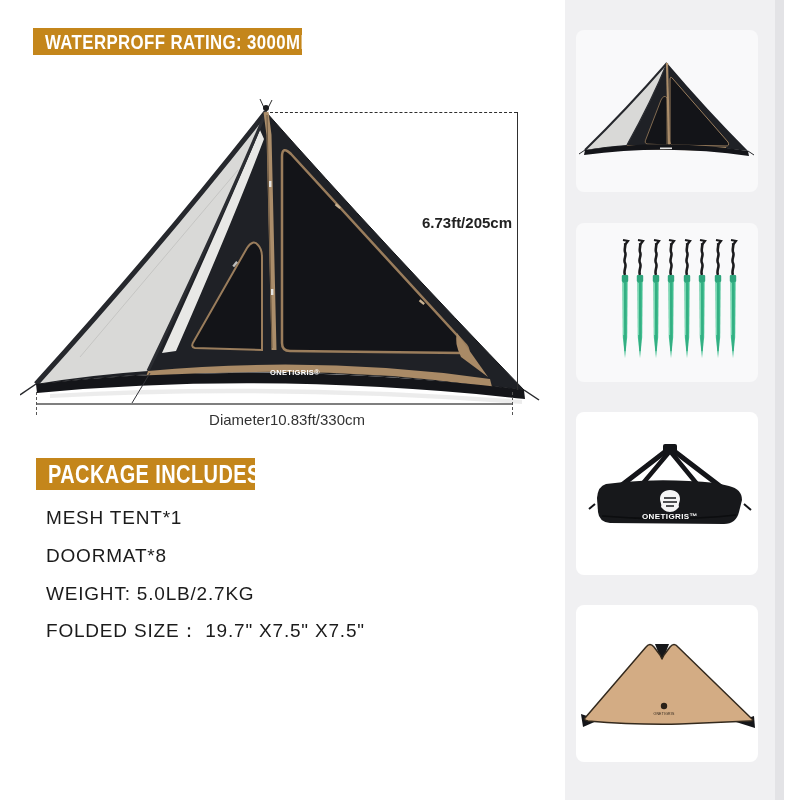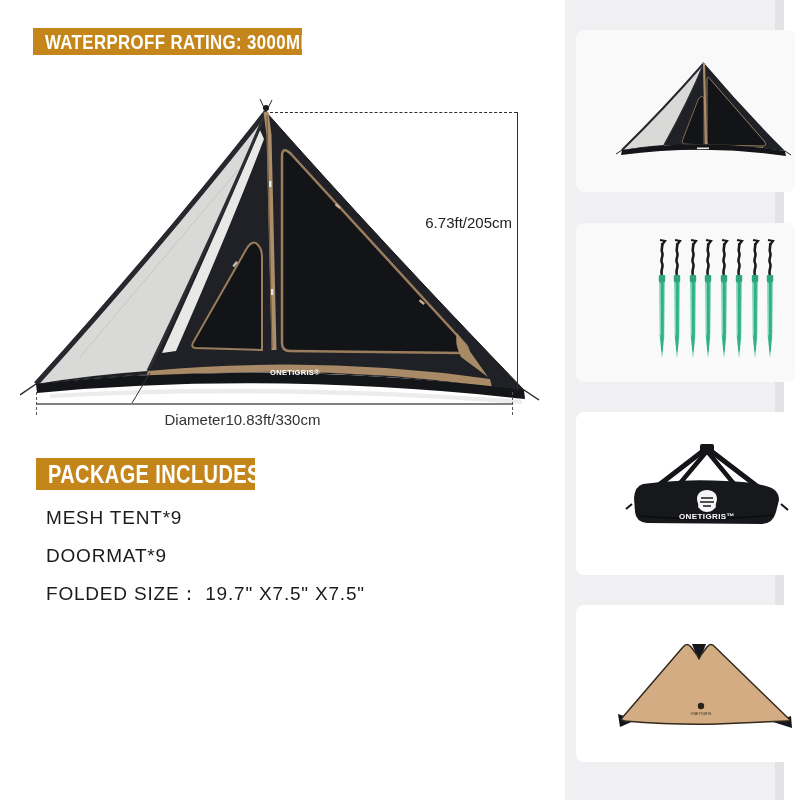--- a/index.html
+++ b/index.html
@@ -10,34 +10,34 @@
           overflow:hidden;white-space:nowrap;}
   .banner .btxt{display:inline-block;transform:scaleX(.8);transform-origin:left center;
           font-weight:bold;letter-spacing:.5px;}
   .banner-waterproof{left:33px;top:28px;width:257px;height:27px;font-size:21px;padding-left:12px;}
   .banner-package{left:36px;top:458px;width:207px;height:32px;font-size:25px;padding-left:12px;}
   
   .tent-svg{position:absolute;left:20px;top:95px;width:540px;height:315px;}
   .dim-top{position:absolute;left:270px;top:112px;width:247px;height:0;border-top:1.5px dashed #2f2f2f;}
   .dim-vert{position:absolute;left:517px;top:112px;width:0;height:278px;border-left:1.5px solid #2f2f2f;}
   .height-label{position:absolute;left:370px;top:214px;width:142px;text-align:right;
-                font-size:15px;color:#222;}
+                font-size:15px;color:#222;font-weight:bold;}
   .dim-bottom{position:absolute;left:37px;top:403px;width:476px;height:0;border-top:2px solid #7f7f7f;}
   .dim-tick{position:absolute;top:392px;width:0;height:23px;border-left:1.5px dashed #555;}
   .dim-tick.left{left:36px;} .dim-tick.right{left:512px;}
-  .diameter-label{position:absolute;left:120px;top:411px;width:245px;text-align:center;
+  .diameter-label{position:absolute;left:120px;top:411px;width:245px;text-align:right;
                   font-size:15px;color:#333;}
   
   .package-list{position:absolute;left:46px;top:499px;margin:0;padding:0;list-style:none;
                 font-size:19px;letter-spacing:.8px;color:#1b1b1b;}
   .package-list li{line-height:37.8px;}
   
   .thumb-col{position:absolute;left:565px;top:0;width:210px;height:800px;background:#f0f0f2;}
   .scroll-strip{position:absolute;left:775px;top:0;width:9px;height:800px;background:#e3e3e6;}
-  .thumb-card{position:absolute;left:576px;width:182px;border-radius:8px;overflow:hidden;padding-left:37px;}
+  .thumb-card{position:absolute;left:576px;width:182px;border-radius:8px;overflow:hidden;}
   .card-tent{top:30px;height:162px;background:#f9f9fa;}
   .card-pegs{top:223px;height:159px;background:#f9f9fa;}
   .card-bag{top:412px;height:163px;background:#ffffff;}
   .card-mat{top:605px;height:157px;background:#ffffff;}
   .thumb-card svg{display:block;width:100%;height:100%;}
   svg text{font-family:"Liberation Sans","DejaVu Sans",sans-serif;}
 </style>
 </head>
 <body>
 
@@ -92,22 +92,23 @@
   <div class="dim-bottom"></div>
   <div class="dim-tick left"></div>
   <div class="dim-tick right"></div>
   <div class="diameter-label">Diameter10.83ft/330cm</div>
 
   <div class="banner banner-package">
     <span class="btxt">PACKAGE INCLUDES:</span>
   </div>
 
   <ul class="package-list">
-    <li>MESH TENT*9</li>
-    <li>DOORMAT*9</li>
+    <li>MESH TENT*1</li>
+    <li>DOORMAT*8</li>
+    <li>WEIGHT: 5.0LB/2.7KG</li>
     <li>FOLDED SIZE： 19.7" X7.5" X7.5"</li>
   </ul>
 
   <div class="thumb-col"></div>
   <div class="scroll-strip"></div>
 
   <div class="thumb-card card-tent">
     <svg viewBox="0 0 182 162">
       <path d="M91,33 Q50,80 9,120 Q91,110 172,121 Q131,80 91,33 Z" fill="#1F2126"></path>
       <path d="M91,33 Q50,80 9,120 Q33,116 51,115 Q76,70 91,33 Z" fill="#D9D9D7"></path>

